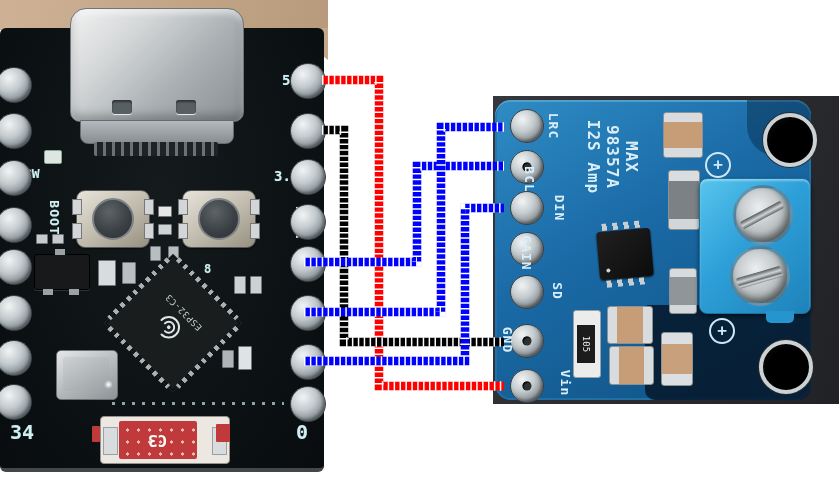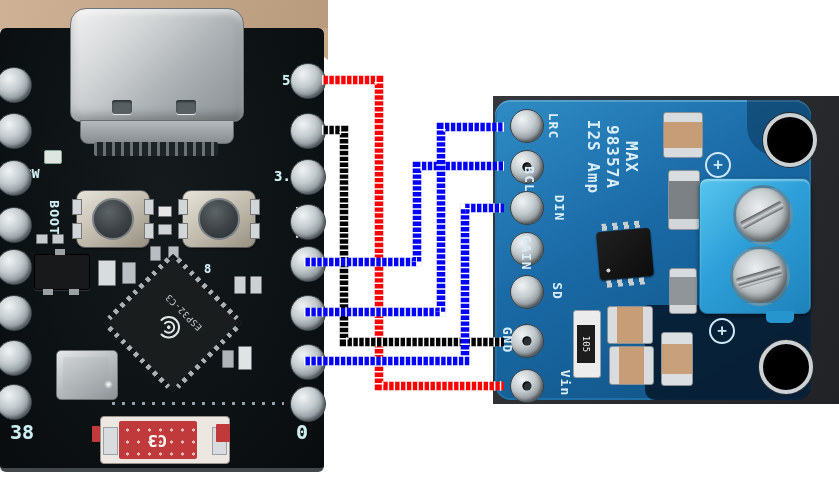--- a/index.html
+++ b/index.html
@@ -163,21 +163,21 @@
       <div class="abs c3comp">
         <div class="c3pad" style="left:2px;"></div>
         <div class="c3pad" style="right:2px;"></div>
         <div class="c3red">
             <span class="c3text">C3</span>
           </div>
       </div>
       <div class="redsq" style="left:92px;top:398px;width:8px;height:16px;"></div>
       <div class="redsq" style="left:216px;top:396px;width:14px;height:18px;"></div>
 
-      <span class="abs silk" style="left:10px;top:392px;font-size:20px;">38</span>
+      <span class="abs silk" style="left:10px;top:392px;font-size:20px;">34</span>
       <span class="abs silk" style="left:296px;top:392px;font-size:20px;">0</span>
     <div class="pin abs" style="left: -4px; top: 39px; width: 34px; height: 34px;"></div>
         <div class="pin abs" style="left: -4px; top: 85px; width: 34px; height: 34px;"></div>
         <div class="pin abs" style="left: -4px; top: 132px; width: 34px; height: 34px;"></div>
         <div class="pin abs" style="left: -4px; top: 179px; width: 34px; height: 34px;"></div>
         <div class="pin abs" style="left: -4px; top: 221px; width: 34px; height: 34px;"></div>
         <div class="pin abs" style="left: -4px; top: 267px; width: 34px; height: 34px;"></div>
         <div class="pin abs" style="left: -4px; top: 312px; width: 34px; height: 34px;"></div>
         <div class="pin abs" style="left: -4px; top: 356px; width: 34px; height: 34px;"></div>
         <div class="pin abs" style="left: 290px; top: 35px; width: 34px; height: 34px;"></div>

